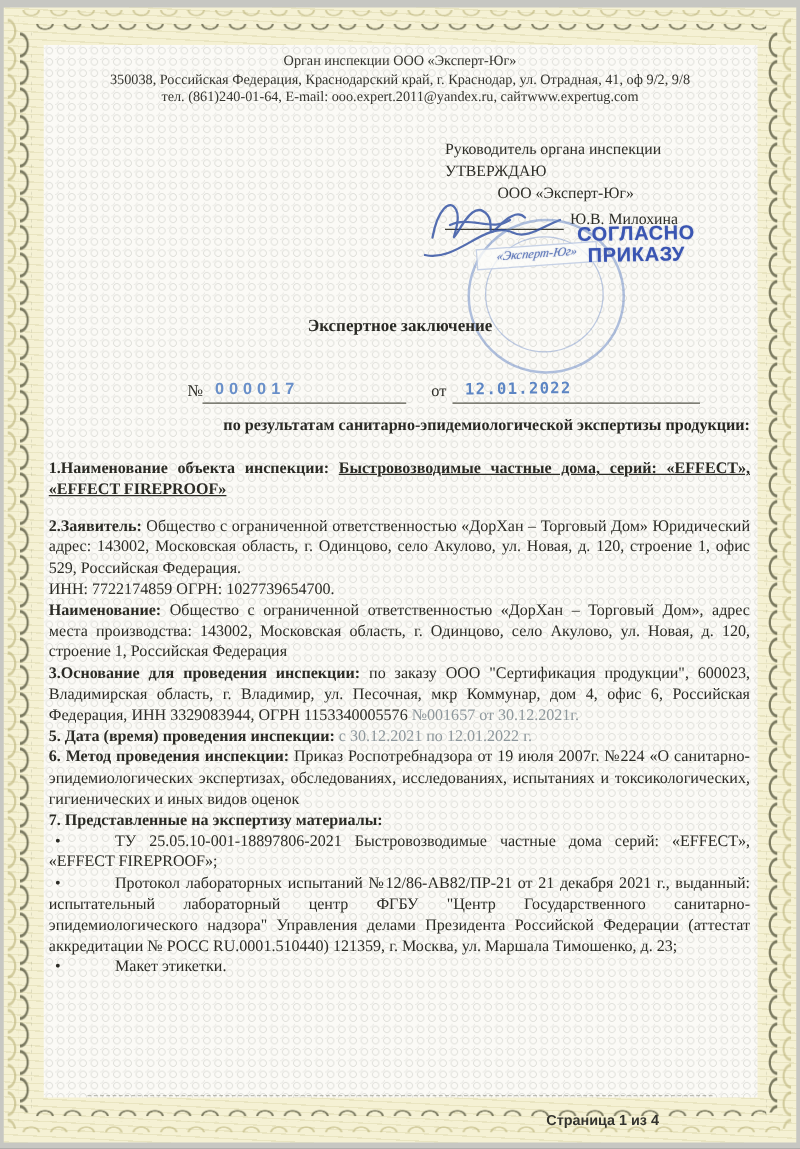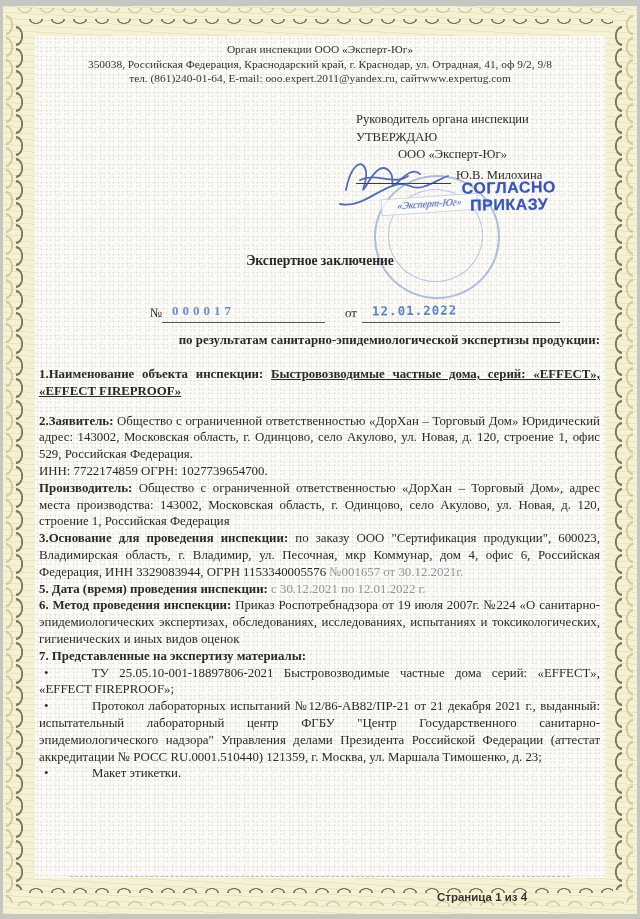--- a/index.html
+++ b/index.html
@@ -63,21 +63,21 @@
   .title{position:absolute;left:40px;top:253px;width:560px;text-align:center;font-weight:bold;
         font-size:13.6px;color:#2a2a25;}
   .number-row{position:absolute;left:40px;top:303px;width:560px;height:24px;font-size:13px;color:#2d2d27;}
   .number-row .abs{position:absolute;}
   .no-label{left:110px;top:2px;}
   .no-line{left:122px;top:19px;width:163px;border-bottom:1.2px solid #55554a;}
   .no-value{left:132px;top:0;}
   .date-label{left:305px;top:2px;}
   .date-line{left:322px;top:19px;width:198px;border-bottom:1.2px solid #55554a;}
   .date-value{left:332px;top:0;}
-  .stamp-digits{font-family:Liberation Serif, serif;font-weight:bold;font-size:13px;
+  .stamp-digits{font-family:Liberation Sans, sans-serif;font-weight:bold;font-size:13px;
         letter-spacing:4px;color:#5d87c6;opacity:.92;}
   .stamp-date{font-family:"DejaVu Sans Mono",monospace;font-weight:bold;font-size:12.5px;
         letter-spacing:1px;color:#4f7cc0;opacity:.92;transform:rotate(-.8deg);display:inline-block;}
   .subtitle{position:absolute;left:40px;top:333px;width:560px;text-align:right;font-weight:bold;
         font-size:12.9px;color:#2a2a25;}
 
   
   .body-col{position:absolute;left:39px;top:366px;width:561px;font-size:12.85px;line-height:16.8px;
         text-align:justify;color:#2b2b25;}
   .body-col p{margin:0;}
@@ -151,21 +151,21 @@
     <span class="abs date-line"></span>
   </div>
 
   <div class="subtitle">по результатам санитарно-эпидемиологической экспертизы продукции:</div>
 
   <div class="body-col">
     <p><span class="lbl">1.Наименование объекта инспекции:</span> <span class="uval">Быстровозводимые частные дома, серий: «EFFECT», «EFFECT FIREPROOF»</span></p>
 
     <p class="p-gap"><span class="lbl">2.Заявитель:</span> <span>Общество с ограниченной ответственностью «ДорХан – Торговый Дом» Юридический адрес: 143002, Московская область, г. Одинцово, село Акулово, ул. Новая, д. 120, строение 1, офис 529, Российская Федерация.</span><br>
     <span>ИНН: 7722174859 ОГРН: 1027739654700.</span><br>
-    <span class="lbl">Производитель:</span> <span>Общество с ограниченной ответственностью «ДорХан – Торговый Дом», адрес места производства: 143002, Московская область, г. Одинцово, село Акулово, ул. Новая, д. 120, строение 1, Российская Федерация</span></p>
+    <span class="lbl">Наименование:</span> <span>Общество с ограниченной ответственностью «ДорХан – Торговый Дом», адрес места производства: 143002, Московская область, г. Одинцово, село Акулово, ул. Новая, д. 120, строение 1, Российская Федерация</span></p>
 
     <p><span class="lbl">3.Основание для проведения инспекции:</span> <span>по заказу ООО "Сертификация продукции", 600023, Владимирская область, г. Владимир, ул. Песочная, мкр Коммунар, дом 4, офис 6, Российская Федерация, ИНН 3329083944, ОГРН 1153340005576</span> <span class="faded">№001657 от 30.12.2021г.</span></p>
 
 
     <p><span class="lbl">5. Дата (время) проведения инспекции:</span> <span class="faded">с 30.12.2021 по 12.01.2022 г.</span></p>
 
     <p><span class="lbl">6. Метод проведения инспекции:</span> <span>Приказ Роспотребнадзора от 19 июля 2007г. №224 «О санитарно-эпидемиологических экспертизах, обследованиях, исследованиях, испытаниях и токсикологических, гигиенических и иных видов оценок</span></p>
 
     <p><span class="lbl">7. Представленные на экспертизу материалы:</span></p>
 

